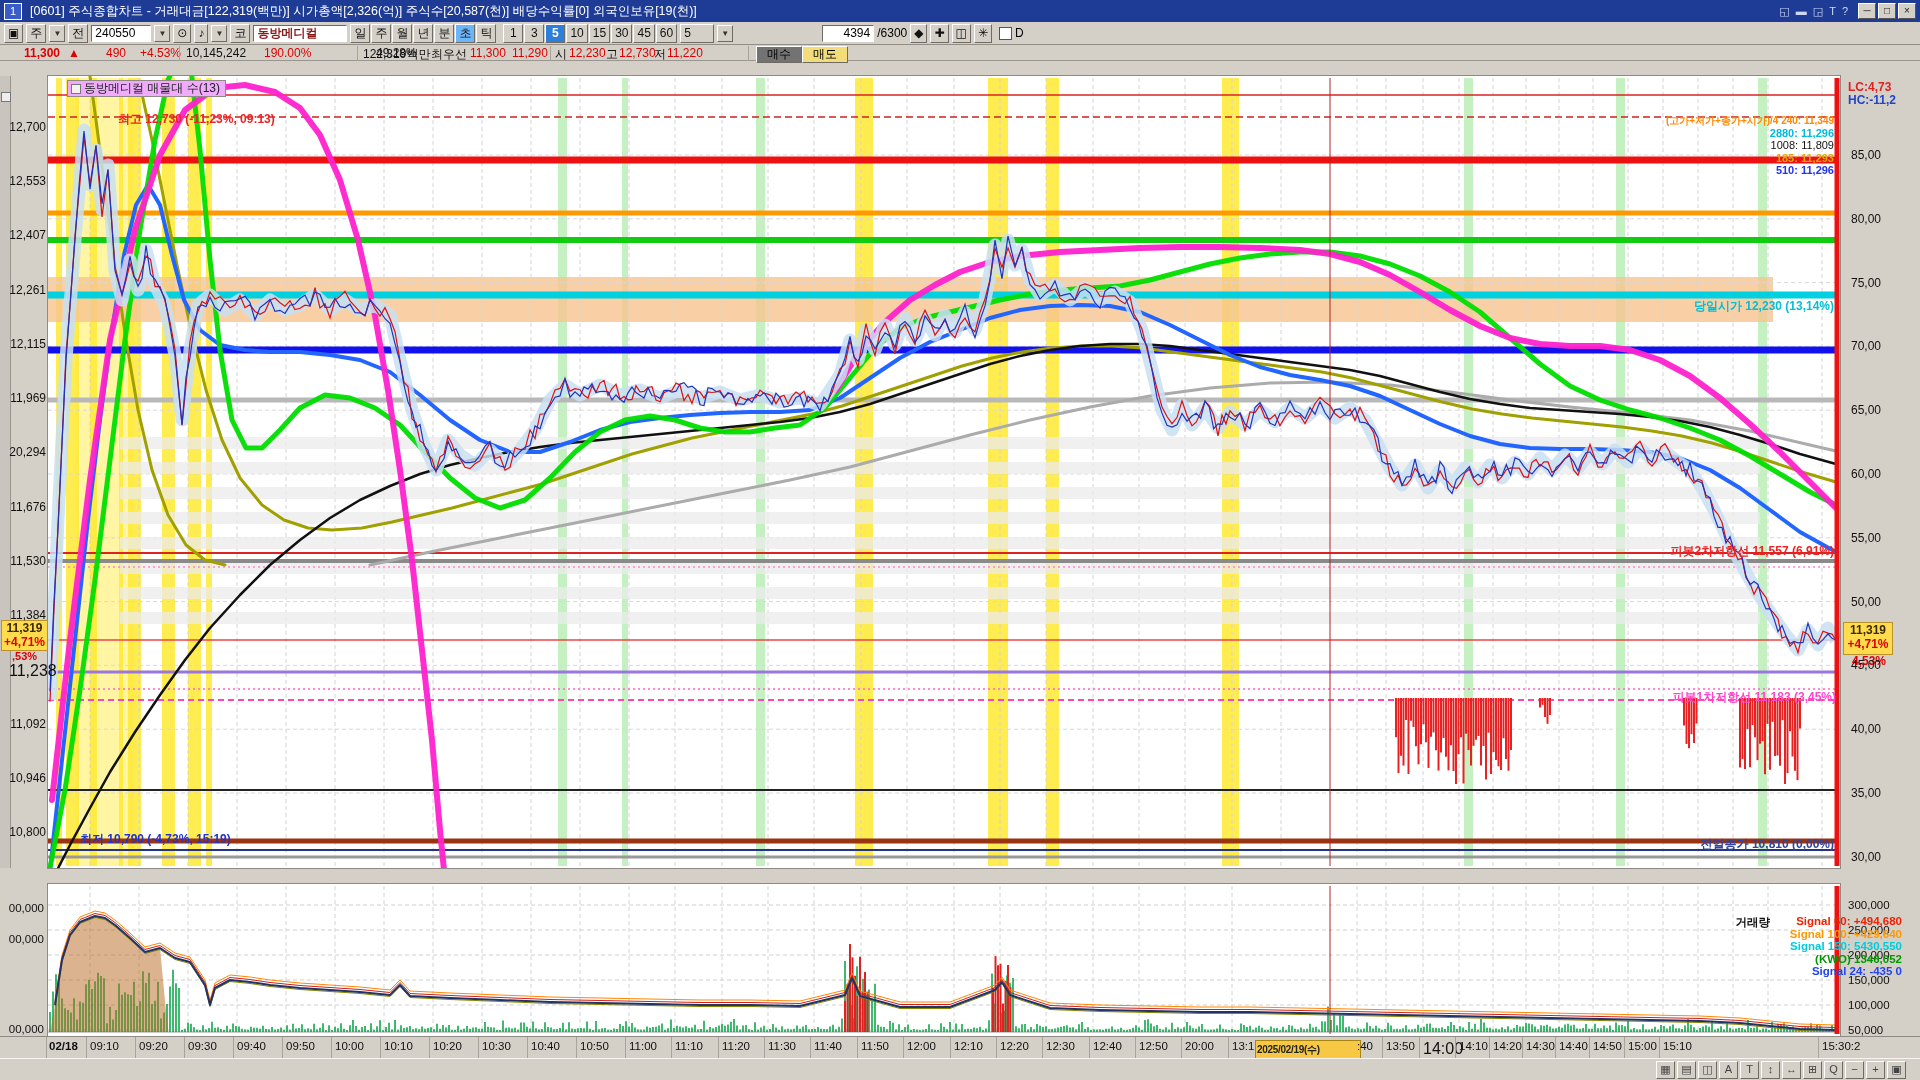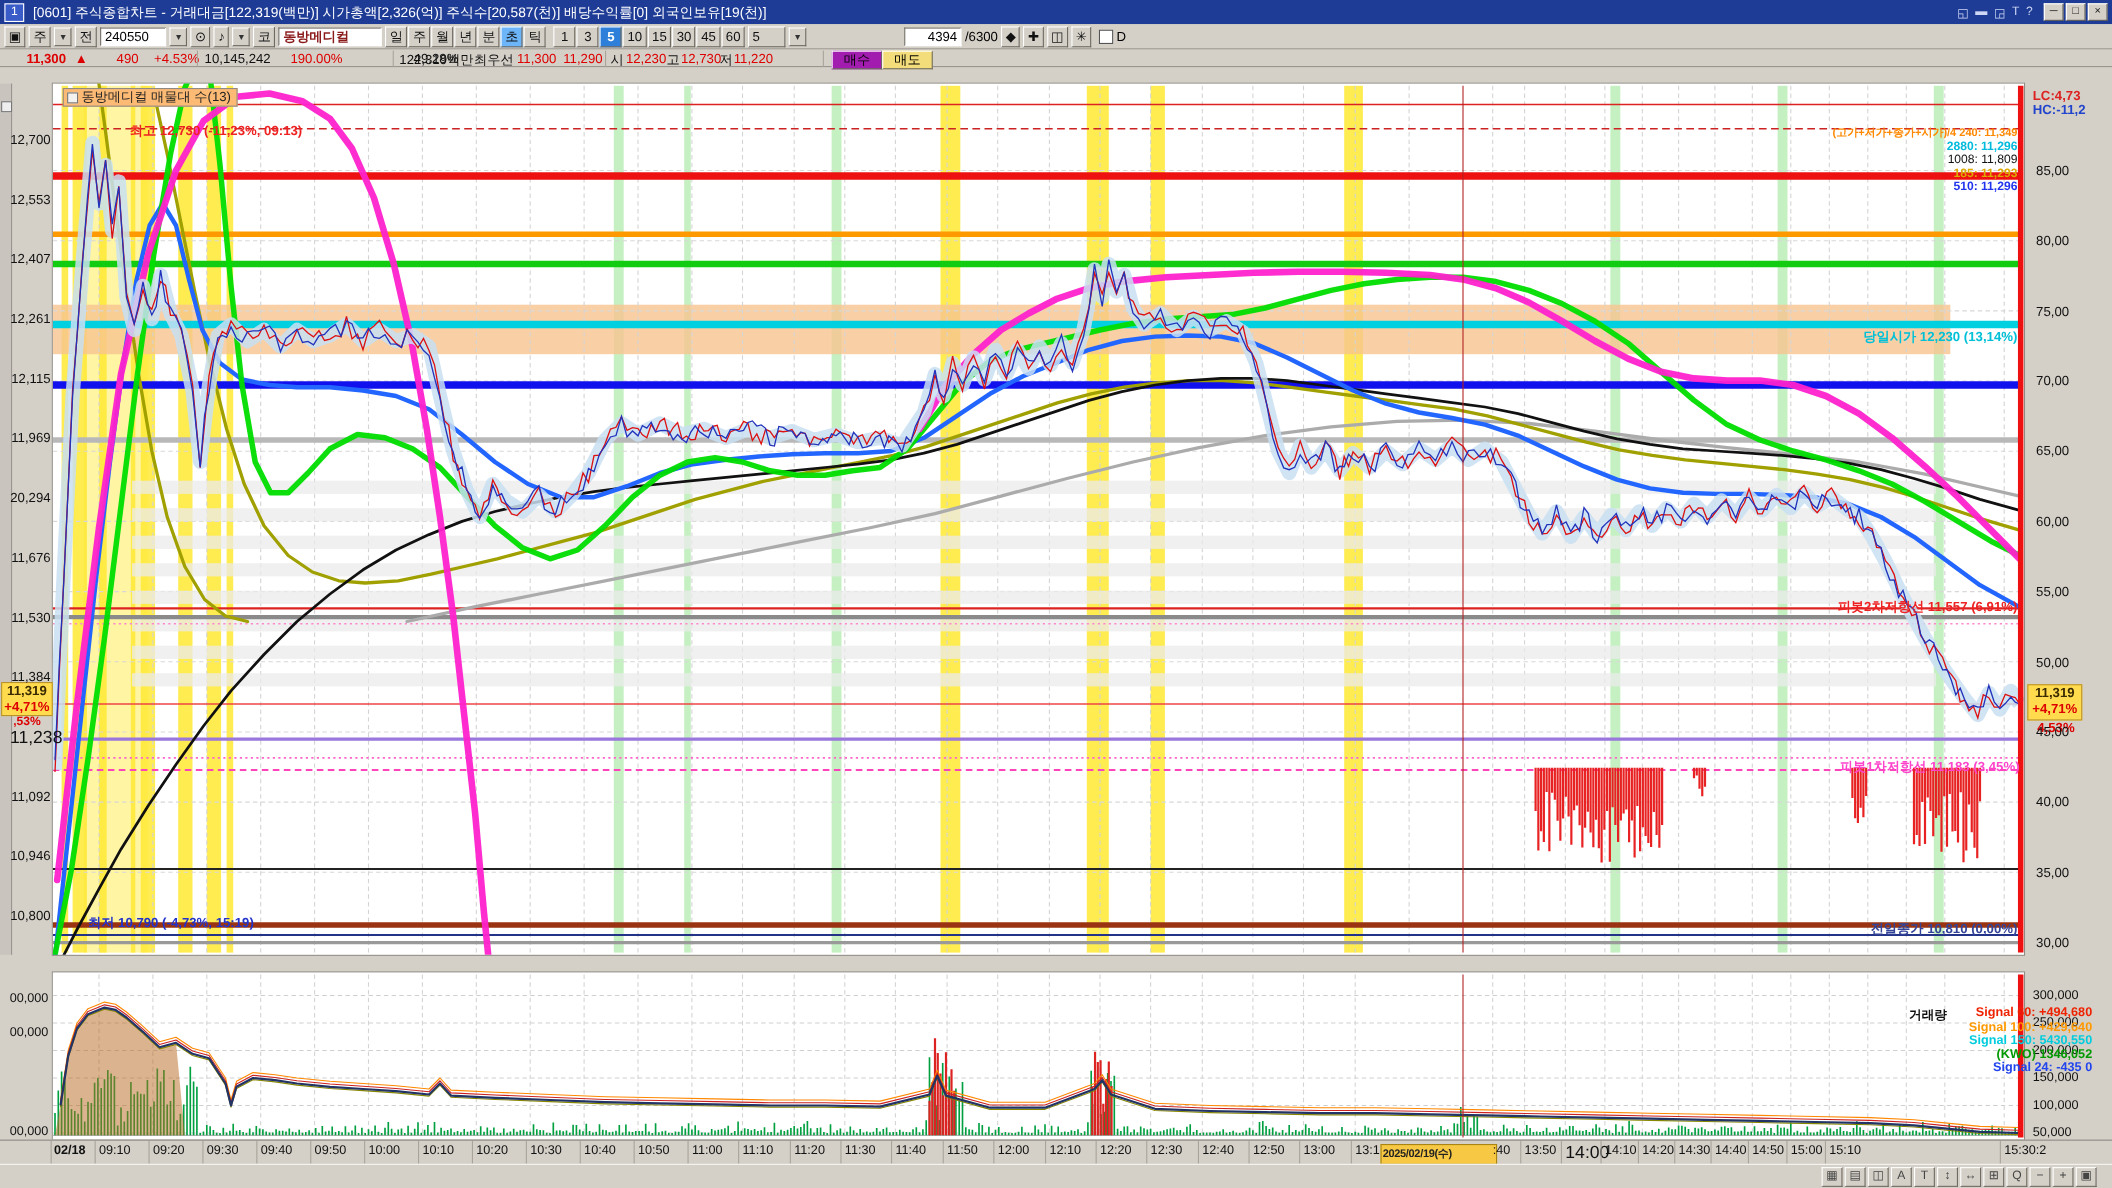--- a/index.html
+++ b/index.html
@@ -41,21 +41,21 @@
   .bk{color:#111;}
   .qsep{position:absolute;top:0;width:1px;height:15px;background:#a8a49c;}
   .trade-btn{position:absolute;top:0;width:44px;height:15px;font-size:12px;text-align:center;
              line-height:14px;border:1px solid;border-color:#fff #6f6b63 #6f6b63 #fff;}
   
   .pane{position:absolute;background:#fff;border:1px solid #8f8b84;box-sizing:content-box;}
   .axis-label{position:absolute;font-size:12px;color:#111;}
   .badge{position:absolute;background:#ffdb4d;border:1px solid #b8922a;text-align:center;
          font-size:12px;line-height:14px;font-weight:bold;}
   .anno{position:absolute;font-size:12px;font-weight:bold;white-space:nowrap;}
-  .indic-box{position:absolute;left:57px;top:80px;height:15px;background:#fdba74;
+  .indic-box{position:absolute;left:67px;top:80px;height:15px;background:#f0abfc;
              border:1px solid #8f8b84;font-size:12px;line-height:14px;padding:0 5px 0 16px;color:#222;}
   .indic-box .cb{position:absolute;left:3px;top:3px;width:8px;height:8px;background:#f4f2ee;
                  border:1px solid #777;}
   
   .time-axis{position:absolute;left:0;top:1036px;width:1920px;height:21px;background:#d4d0c8;
              border-top:1px solid #8f8b84;font-size:11.5px;color:#111;}
   .time-axis span{position:absolute;top:3px;}
   .tsep{position:absolute;top:0;width:1px;height:21px;background:#a8a49c;}
   .time-hl{position:absolute;top:1px;height:17px;background:#f7c843;border:1px solid #a88413;
            font-size:10px;line-height:17px;letter-spacing:-0.3px;padding:0 1px;color:#222;font-weight:bold;}
@@ -147,21 +147,21 @@
   <span class="rd" style="left:470px;">11,300</span>
   <span class="rd" style="left:512px;">11,290</span>
   <span class="qsep" style="left:550px;"></span>
   <span class="bk" style="left:555px;">시</span>
   <span class="rd" style="left:569px;">12,230</span>
   <span class="bk" style="left:606px;">고</span>
   <span class="rd" style="left:619px;">12,730</span>
   <span class="bk" style="left:654px;">저</span>
   <span class="rd" style="left:667px;">11,220</span>
   <span class="qsep" style="left:748px;"></span>
-  <span class="trade-btn" style="left:756px;background:#a21caf;">매수</span>
+  <span class="trade-btn" style="left:756px;background:#737373;">매수</span>
   <span class="trade-btn" style="left:802px;background:#f3dc7a;">매도</span>
 </div>
 
 <div class="pane" style="left:47px;top:75px;width:1792px;height:792px;">
   <svg id="main-svg" width="1792" height="792" viewBox="48 76 1792 792">
       <rect x="56" y="78" width="6" height="788" fill="#ffe933" opacity="0.85"></rect>
       <rect x="66" y="78" width="13" height="788" fill="#ffe933" opacity="0.85"></rect>
       <rect x="76" y="78" width="58" height="788" fill="#ffe933" opacity="0.45"></rect>
       <rect x="90" y="78" width="7" height="788" fill="#ffe933" opacity="0.85"></rect>
       <rect x="119" y="78" width="4" height="788" fill="#ffe933" opacity="0.85"></rect>
@@ -1165,21 +1165,21 @@
     <div class="abs" style="left: 954px; top: 3px; font-size: 11.5px;">12:10</div>
     <span class="tsep" style="left: 996px; top: 0px;"></span>
     <div class="abs" style="left: 1000px; top: 3px; font-size: 11.5px;">12:20</div>
     <span class="tsep" style="left: 1042px; top: 0px;"></span>
     <div class="abs" style="left: 1046px; top: 3px; font-size: 11.5px;">12:30</div>
     <span class="tsep" style="left: 1089px; top: 0px;"></span>
     <div class="abs" style="left: 1093px; top: 3px; font-size: 11.5px;">12:40</div>
     <span class="tsep" style="left: 1135px; top: 0px;"></span>
     <div class="abs" style="left: 1139px; top: 3px; font-size: 11.5px;">12:50</div>
     <span class="tsep" style="left: 1181px; top: 0px;"></span>
-    <div class="abs" style="left: 1185px; top: 3px; font-size: 11.5px;">13:00</div>
+    <div class="abs" style="left: 1185px; top: 3px; font-size: 11.5px;">20:00</div>
     <span class="tsep" style="left: 1228px; top: 0px;"></span>
     <div class="abs" style="left: 1232px; top: 3px; font-size: 11.5px;">13:1</div>
     <div class="abs" style="left: 1357px; top: 3px; font-size: 11.5px;">:40</div>
     <span class="tsep" style="left: 1382px; top: 0px;"></span>
     <div class="abs" style="left: 1386px; top: 3px; font-size: 11.5px;">13:50</div>
     <span class="tsep" style="left: 1419px; top: 0px;"></span>
     <div class="abs" style="left: 1423px; top: 3px; font-size: 16px;">14:00</div>
     <span class="tsep" style="left: 1455px; top: 0px;"></span>
     <div class="abs" style="left: 1459px; top: 3px; font-size: 11.5px;">14:10</div>
     <span class="tsep" style="left: 1489px; top: 0px;"></span>

